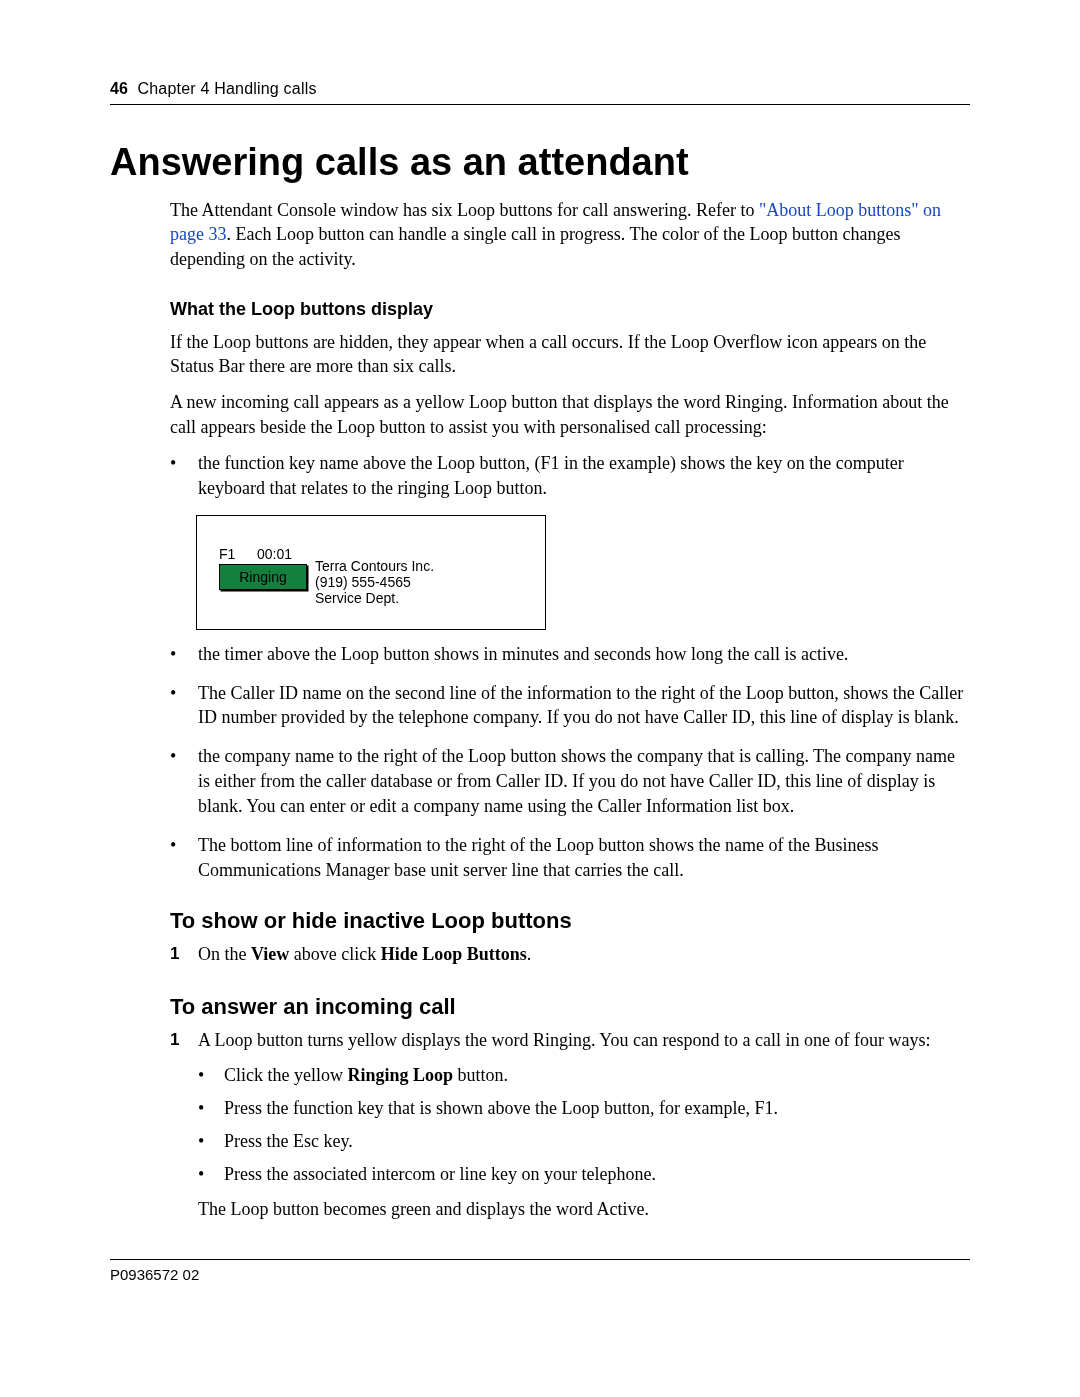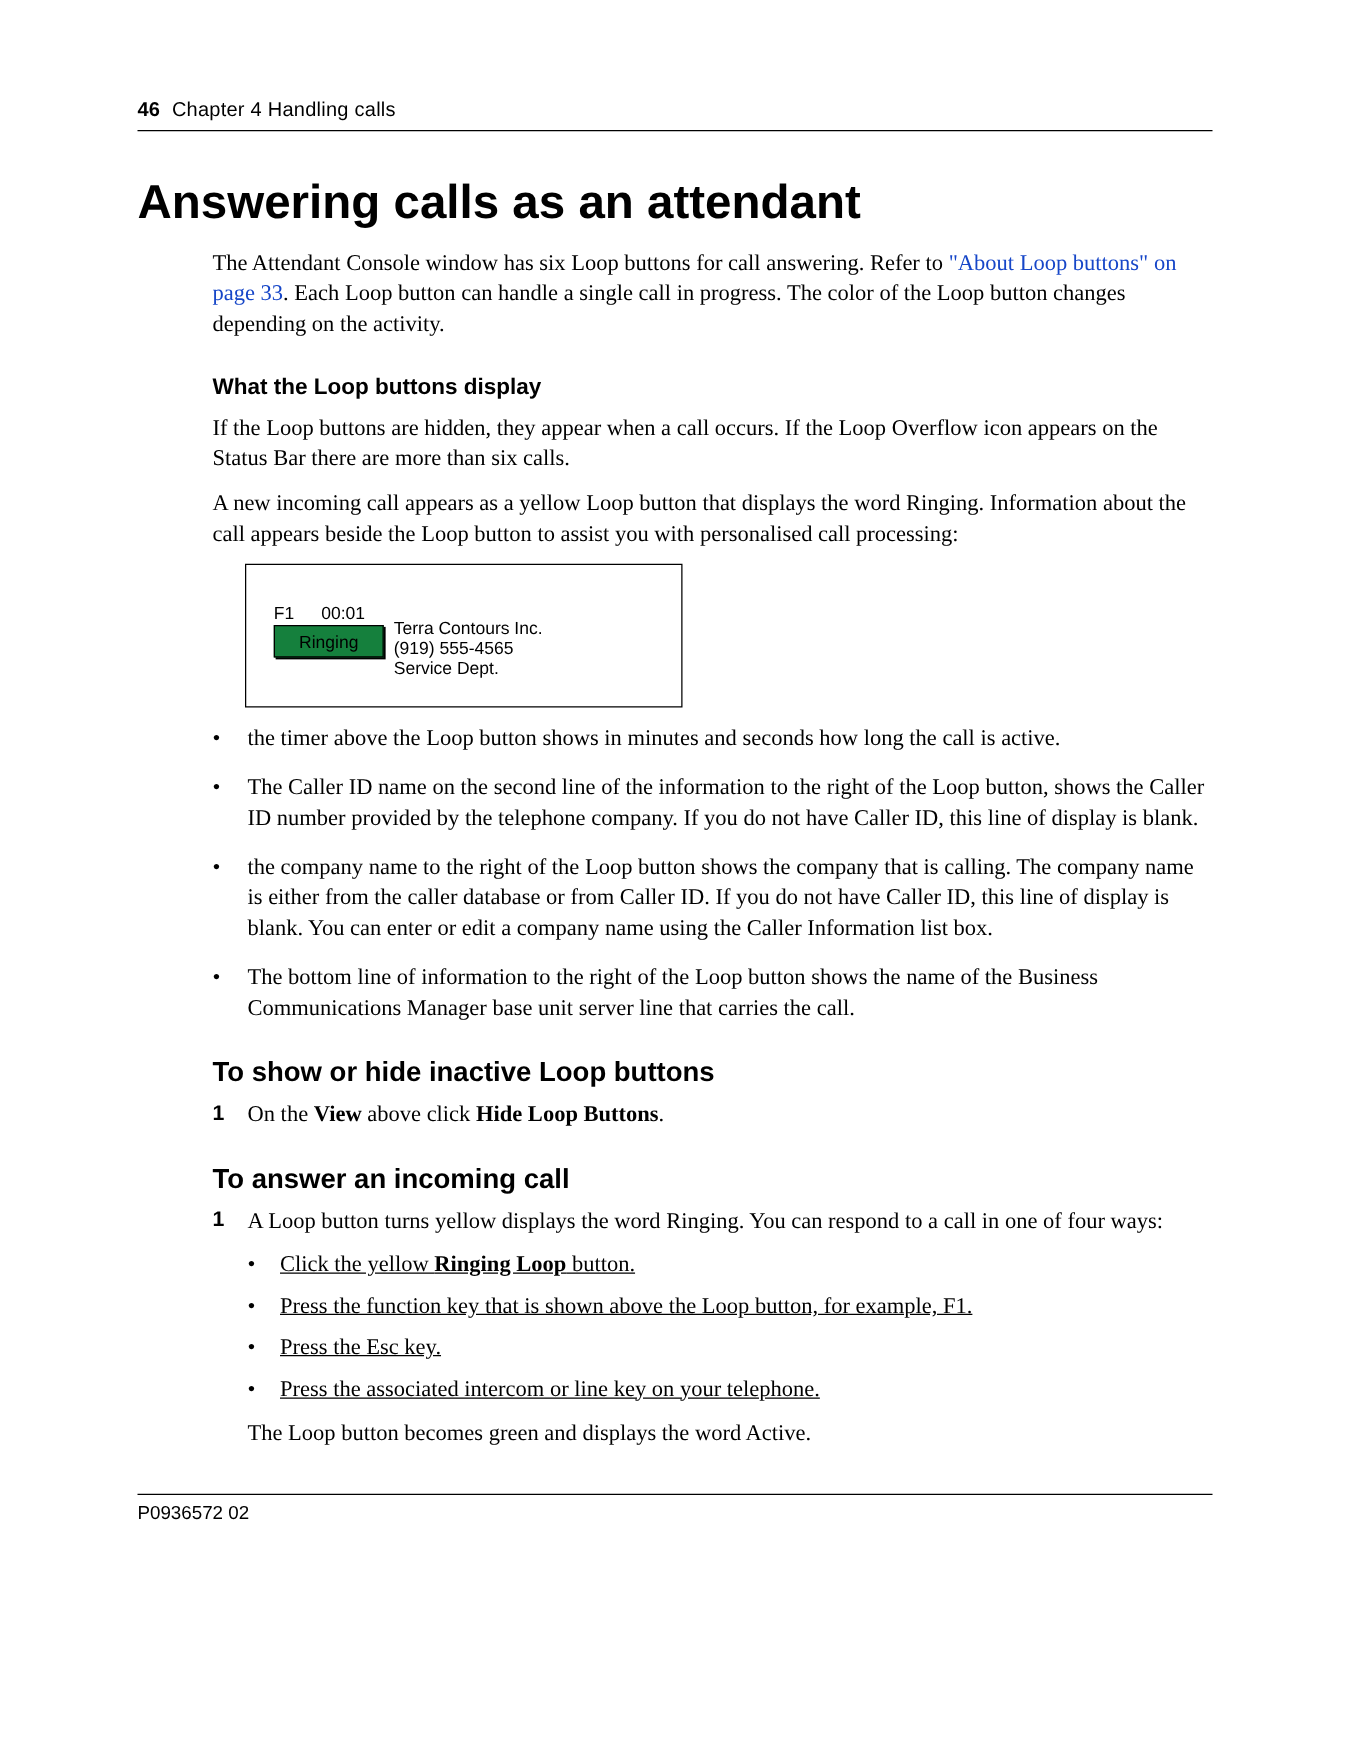--- a/index.html
+++ b/index.html
@@ -94,21 +94,20 @@
   }
   ol.steps .innerlist {
     list-style: none;
     margin: 10px 0 8px 0;
     padding: 0;
   }
   ol.steps .innerlist > li {
     position: relative;
     padding-left: 26px;
     margin-bottom: 8px;
-    text-decoration: underline;
   }
   ol.steps .innerlist > li::before {
     content: "•";
     position: absolute;
     left: 0;
     top: 0;
   }
   .after-inner {
     margin-top: 10px;
   }
@@ -182,20 +181,23 @@
 
   <p class="body">
     <span>The Attendant Console window has six Loop buttons for call answering. Refer to </span><a href="#" class="xref">"About Loop buttons" on page 33</a><span>. Each Loop button can handle a single call in progress. The color of the Loop button changes depending on the activity.</span>
   </p>
 
   <h3 class="mini-title">What the Loop buttons display</h3>
 
   <p class="body">If the Loop buttons are hidden, they appear when a call occurs. If the Loop Overflow icon appears on the Status Bar there are more than six calls.</p>
   <p class="body">A new incoming call appears as a yellow Loop button that displays the word Ringing. Information about the call appears beside the Loop button to assist you with personalised call processing:</p>
 
+  <ul class="bullets">
+    <li>the function key name above the Loop button, (F1 in the example) shows the key on the computer keyboard that relates to the ringing Loop button.</li>
+  </ul>
 
   <div class="figure-wrap">
     <div class="loop-panel">
       <div class="loop-key">F1</div>
       <div class="loop-timer">00:01</div>
       <div class="loop-btn">Ringing</div>
       <div class="loop-info"><span>Terra Contours Inc.</span>
 <span>(919) 555-4565</span>
 <span>Service Dept.</span></div>
     </div>

